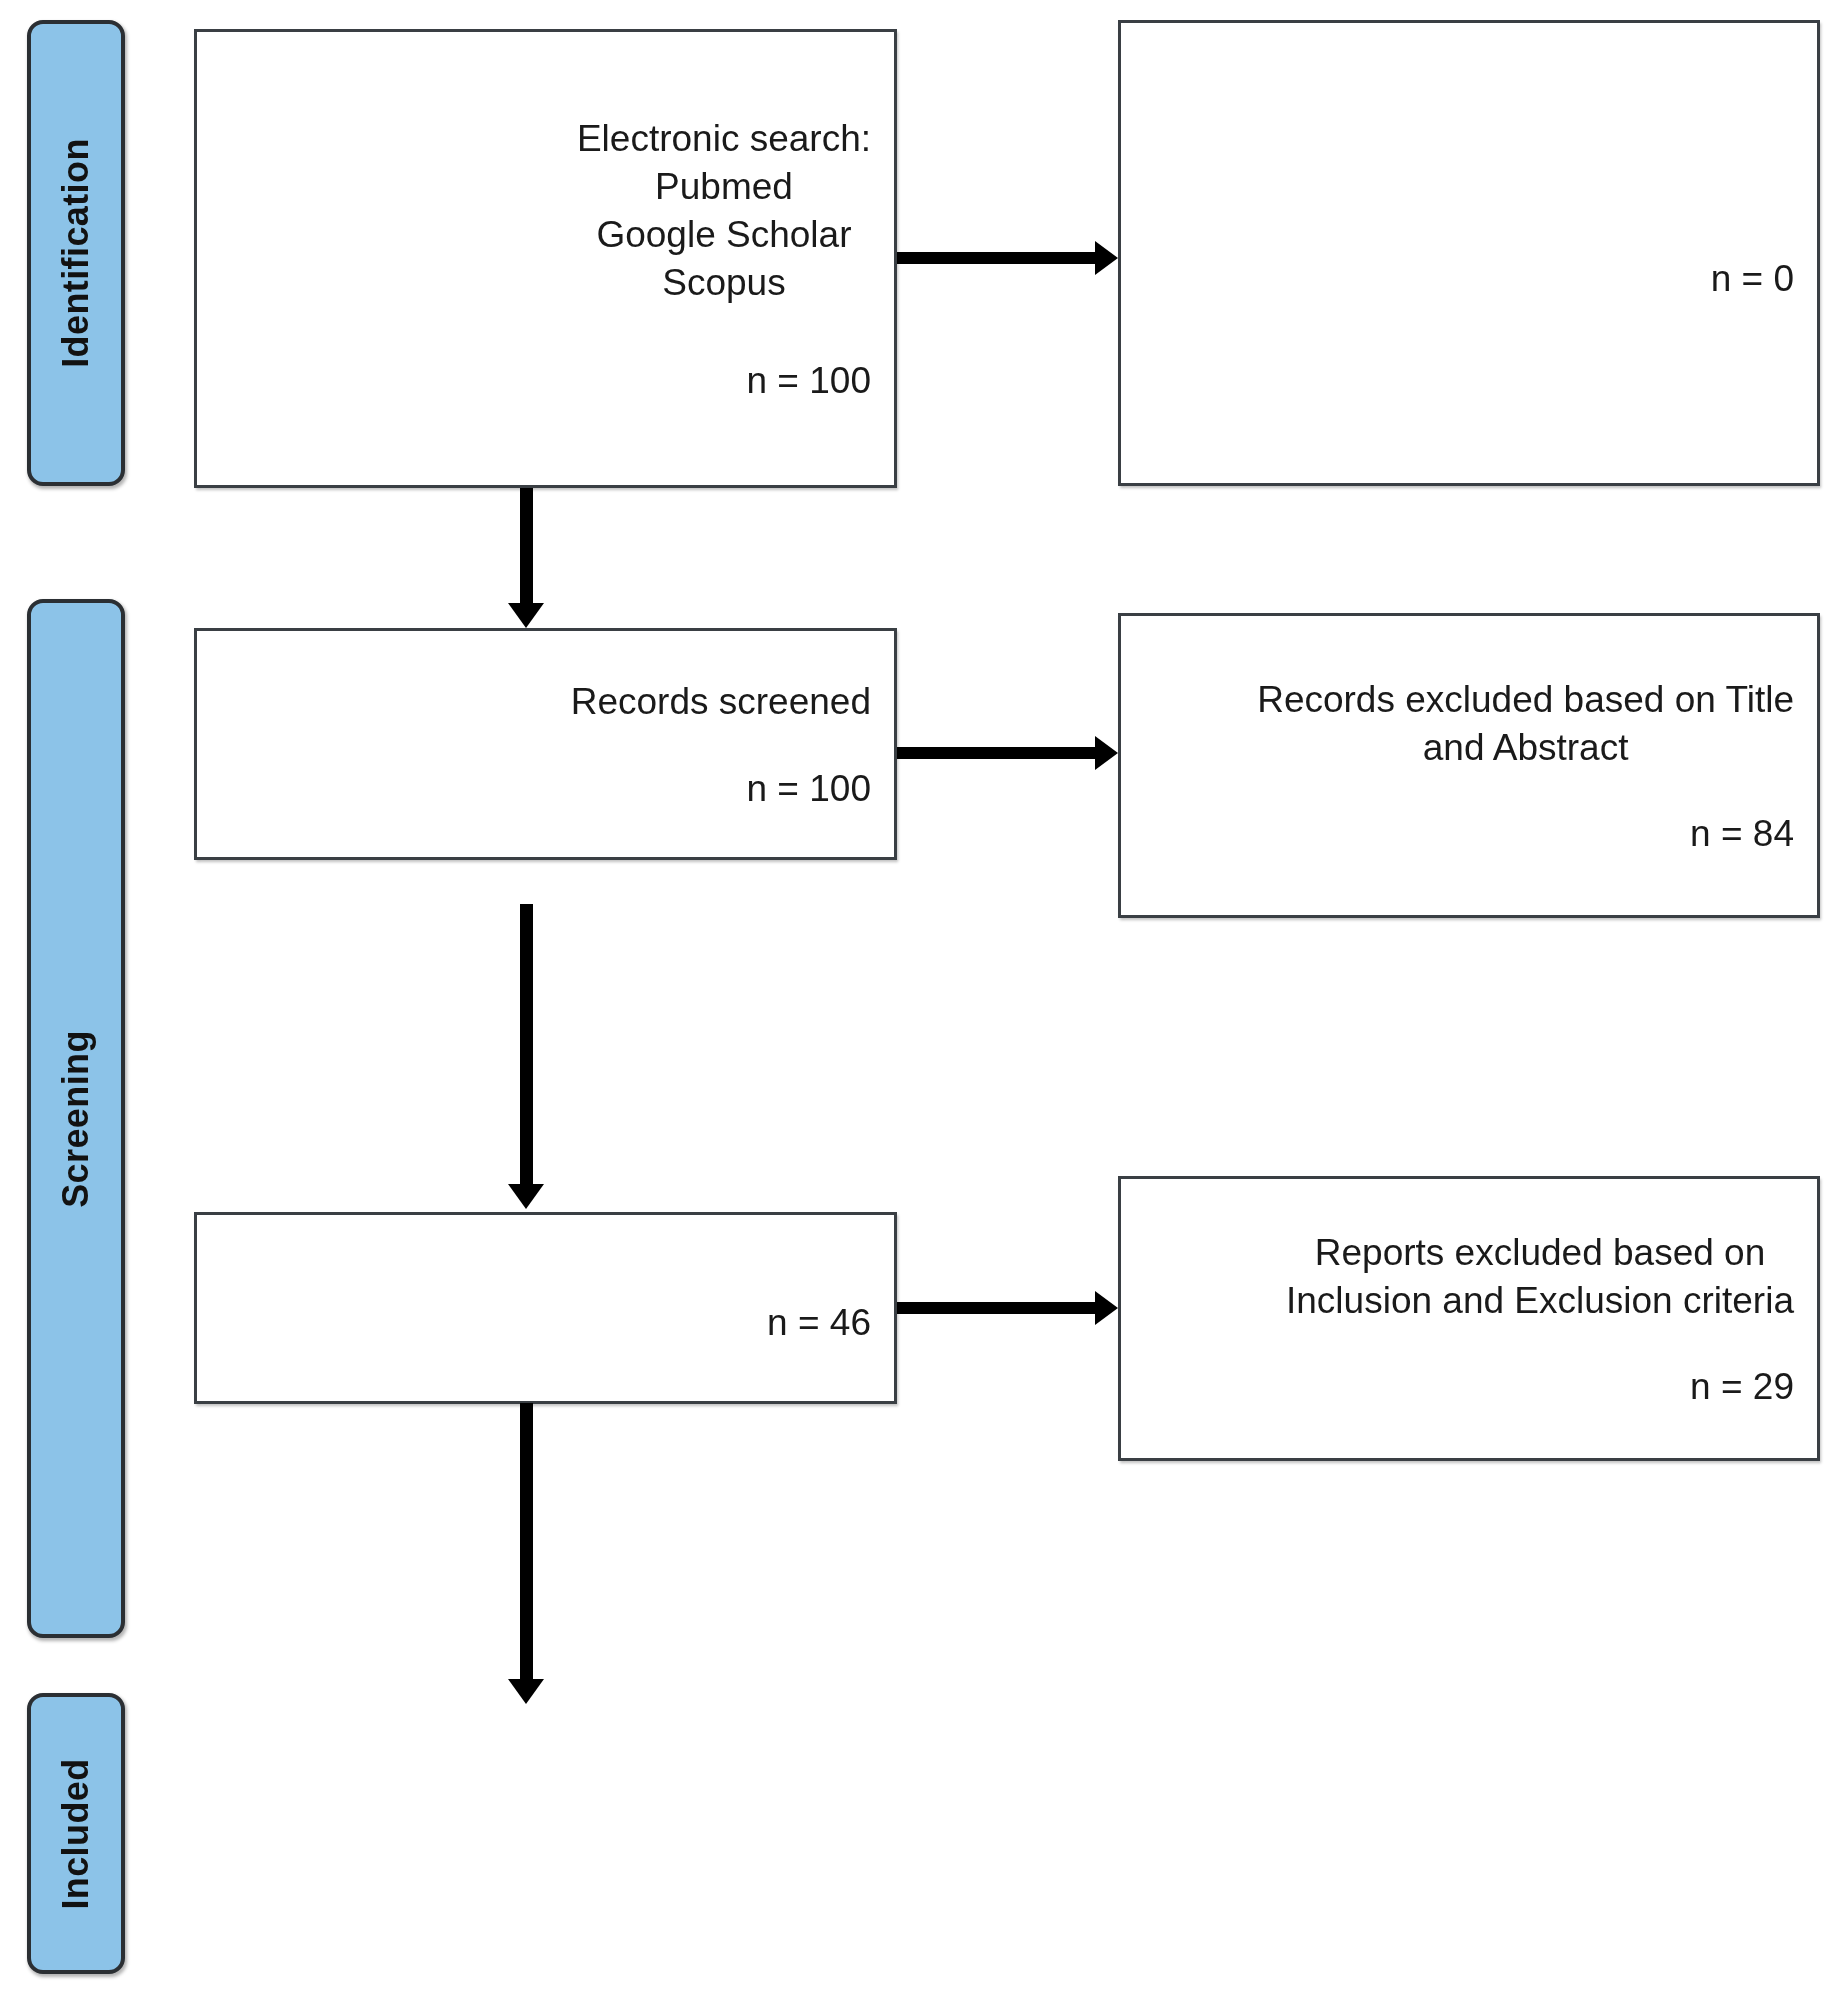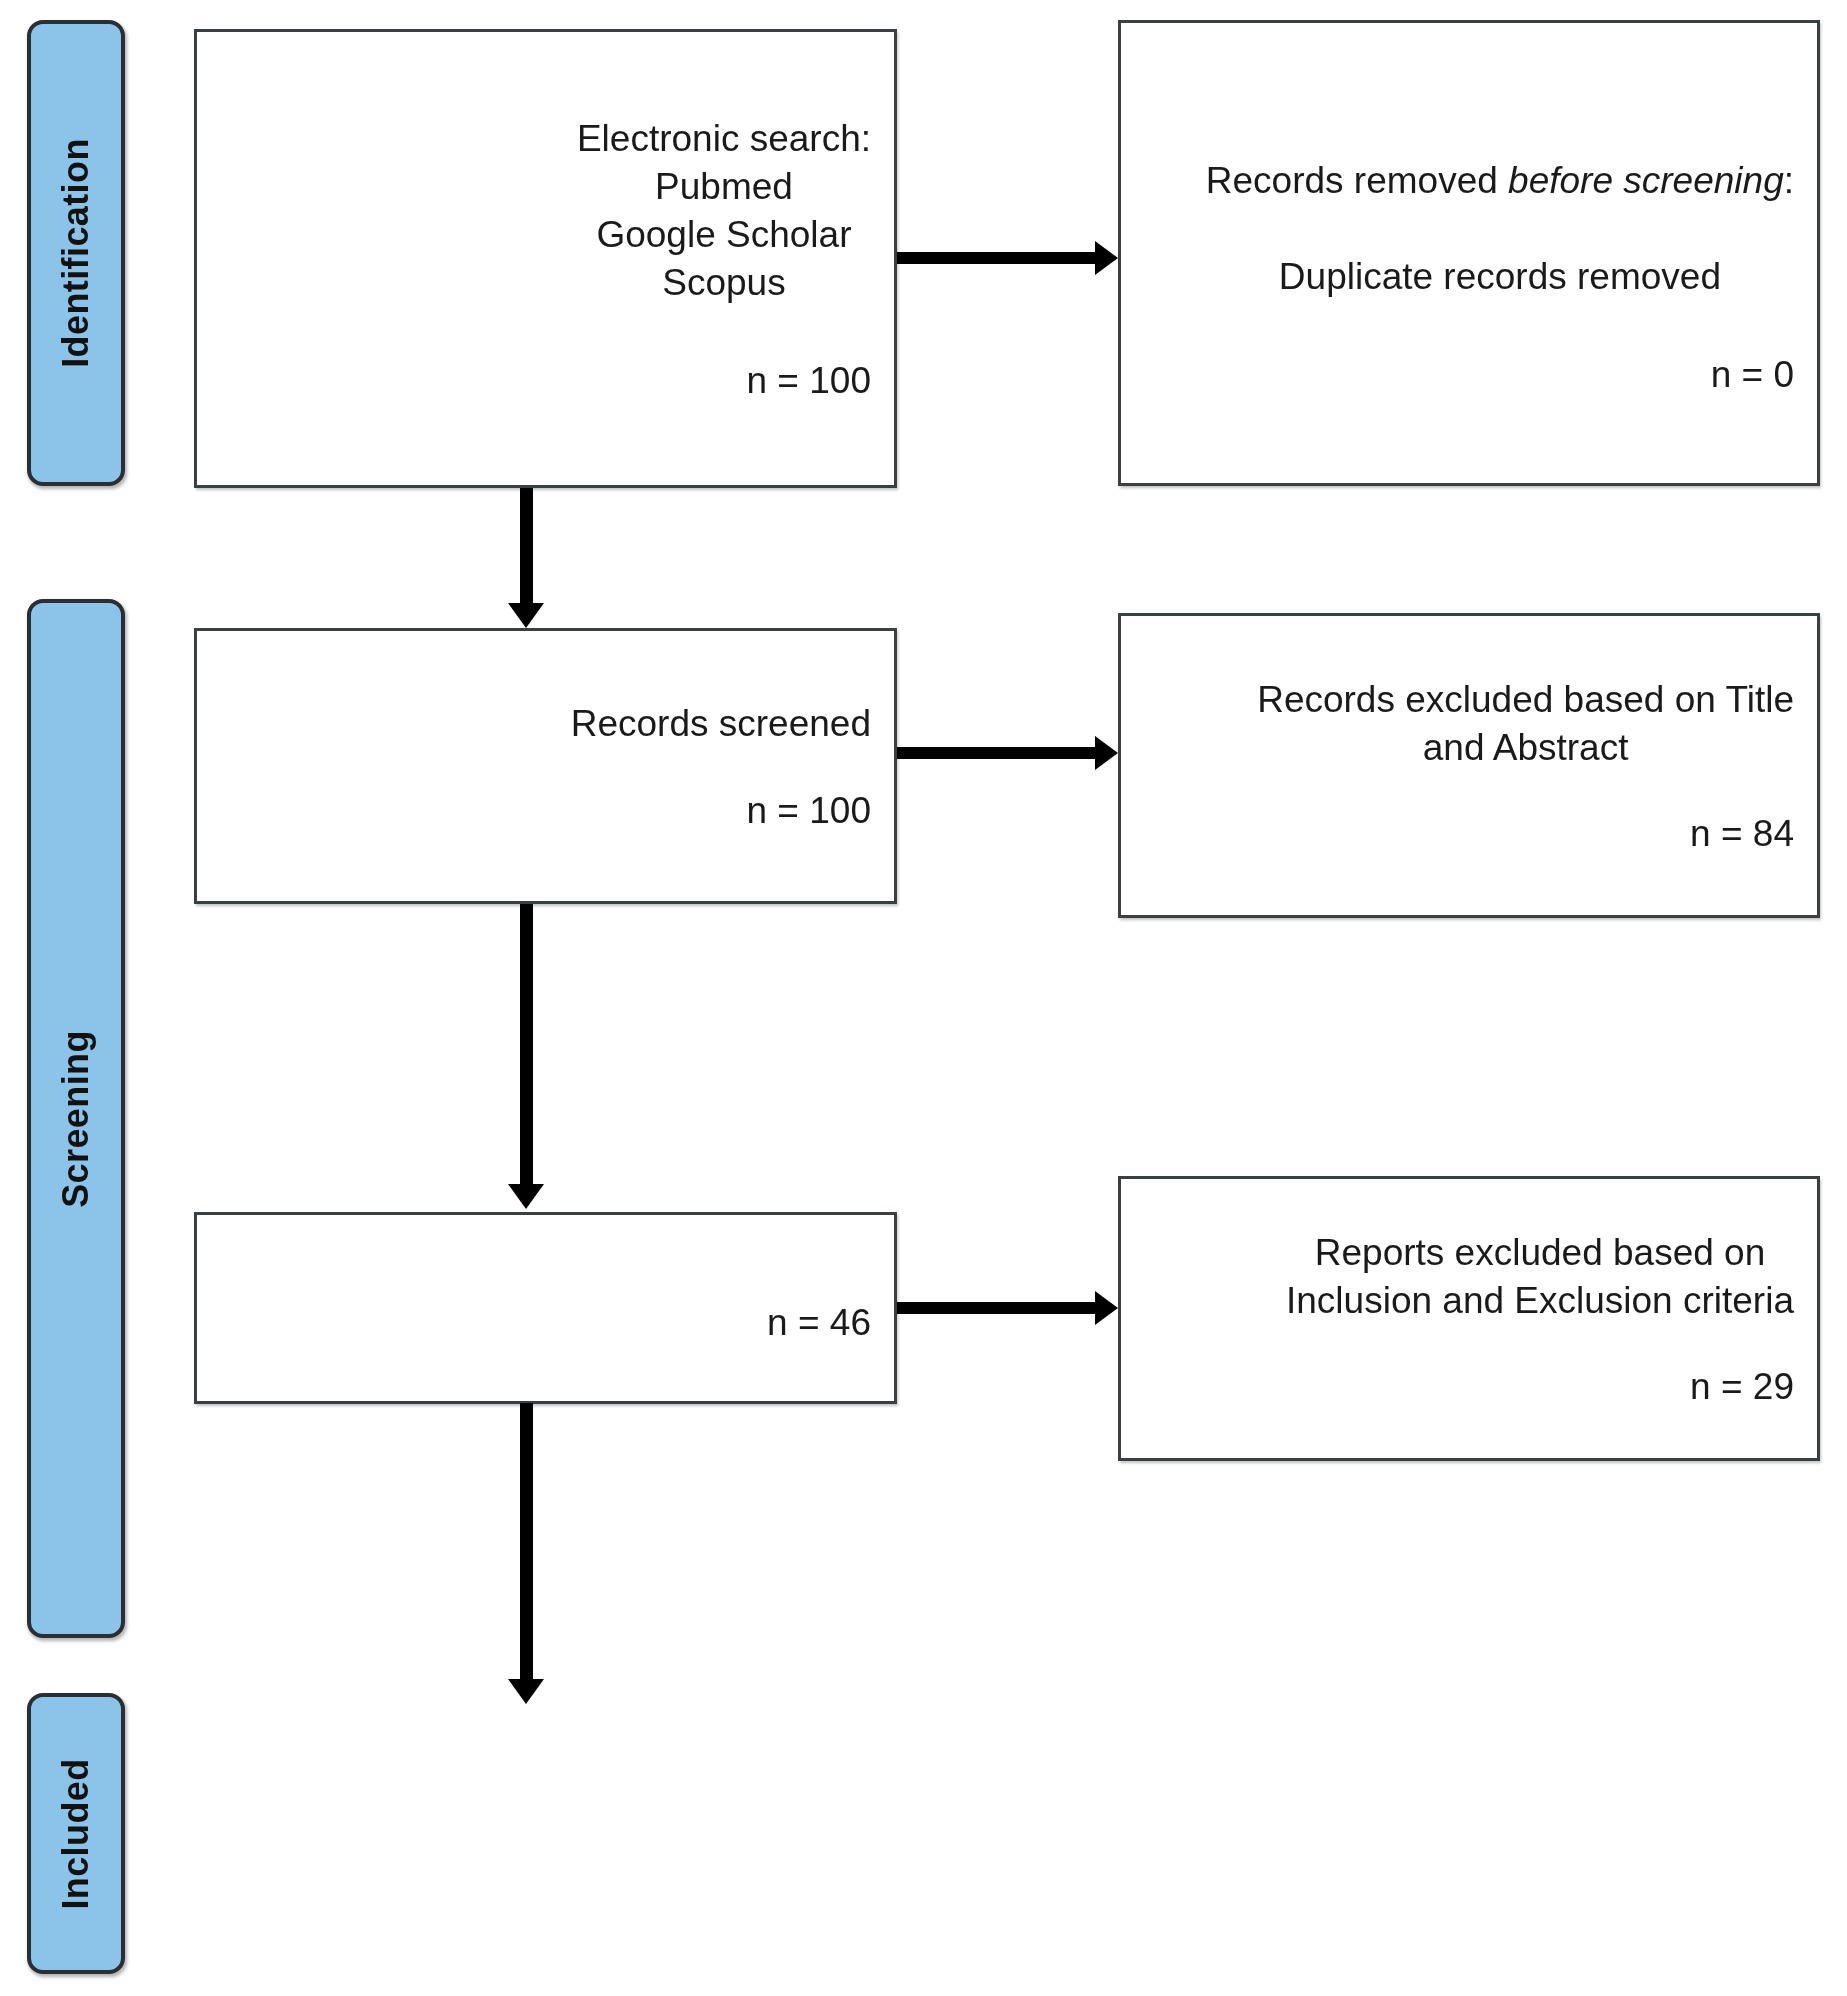--- a/index.html
+++ b/index.html
@@ -130,36 +130,32 @@
 
   <div class="flow-box gap-lg" style="left:194px; top:29px; width:703px; height:459px;">
     <div class="box-title">Electronic search:
 Pubmed
 Google Scholar
 Scopus</div>
     <div class="box-count">n = 100</div>
   </div>
 
   <div class="flow-box gap-lg" style="left:1118px; top:19.6px; width:702px; height:466px;">
-    <div class="box-title">
-      <span>Records removed </span><span class="em">before screening</span><span>:</span><br>
-      <span>Duplicate records removed</span>
-    </div>
     <div class="box-count">n = 0</div>
   </div>
 
   <div class="arrow-h" style="left:897px; top:252px; width:200px;">
     <span class="head"></span>
   </div>
 
   <div class="arrow-v" style="left:520px; top:488px; height:117px;">
     <span class="head"></span>
   </div>
 
-  <div class="flow-box gap-md" style="left:194px; top:628px; width:703px; height:276px;">
+  <div class="flow-box gap-md" style="left:194px; top:628px; width:703px; height:232px;">
     <div class="box-title">Records screened</div>
     <div class="box-count">n = 100</div>
   </div>
 
   <div class="flow-box gap-md" style="left:1118px; top:613px; width:702px; height:305px;">
     <div class="box-title">Records excluded based on Title
 and Abstract</div>
     <div class="box-count">n = 84</div>
   </div>
 

